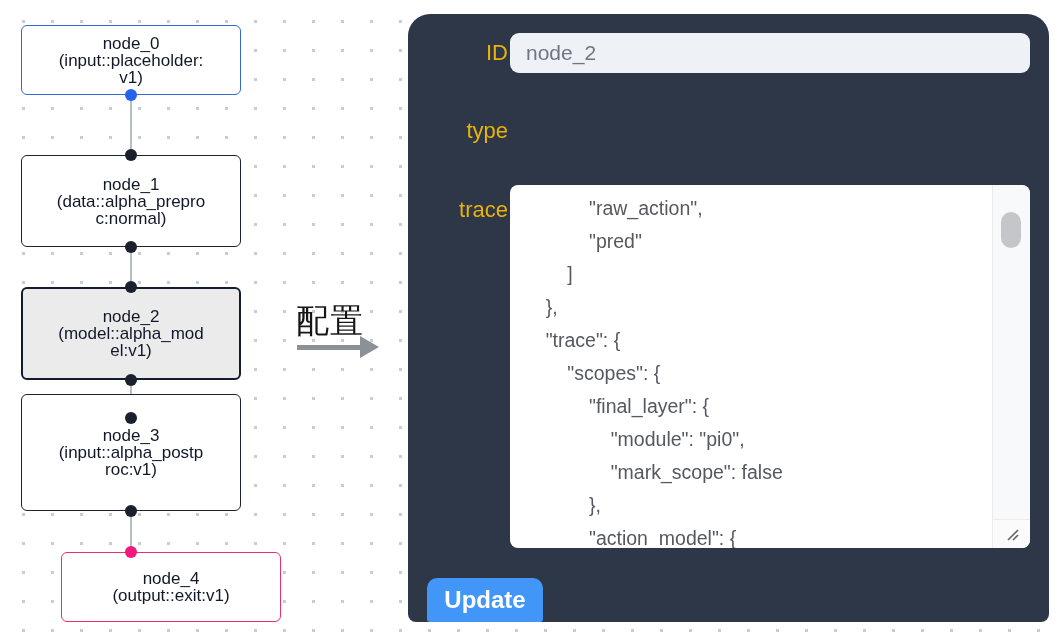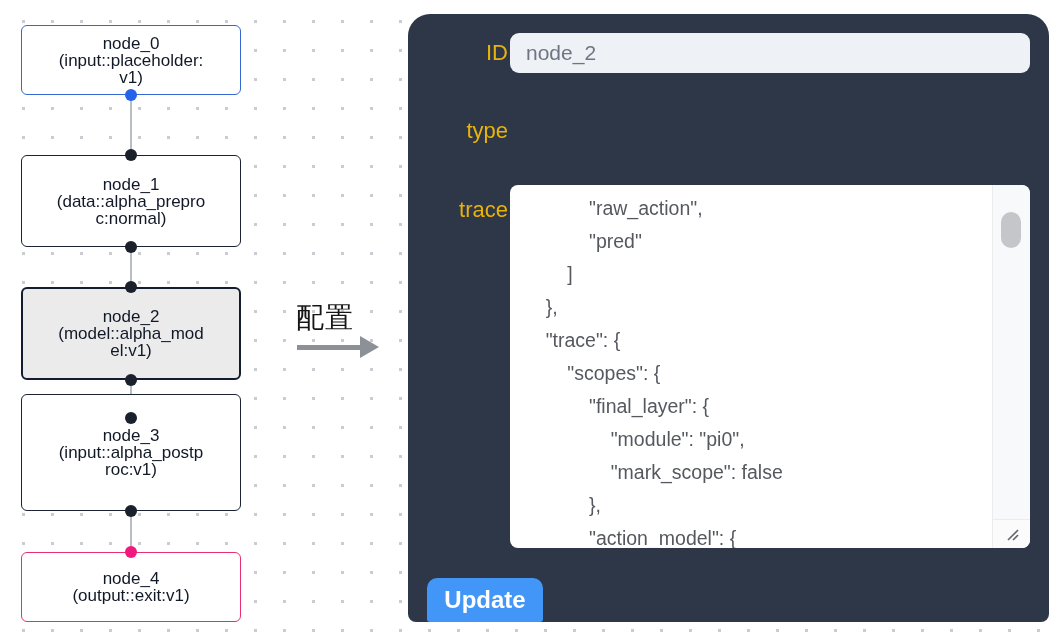--- a/index.html
+++ b/index.html
@@ -14,26 +14,26 @@
   .edge{position:absolute;left:130px;width:2px;background:#b9bdc4;}
   .node{
     position:absolute;left:21px;width:220px;box-sizing:border-box;
     background:#ffffff;border:1.6px solid #1a2234;border-radius:6px;
     display:flex;flex-direction:column;align-items:center;justify-content:center;
     font-size:17px;line-height:17px;color:#111827;font-weight:500;text-align:center;
   }
   .node .sub{max-width:150px;word-break:break-all;}
   .node.input{border-color:#3568d4;}
   .node.selected{background:#ebebeb;border-width:2px;border-color:#141c30;}
-  .node.output{border-color:#ea2e72;}
+  .node.output{border-color:#ea2e72;margin-left:40px;}
   .handle{position:absolute;left:125px;width:12px;height:12px;border-radius:50%;background:#1a202c;}
   .handle.blue{background:#2563eb;}
   .handle.pink{background:#f1197e;}
   
-  .anno-label{position:absolute;left:296px;top:299px;font-size:28px;color:#161616;
+  .anno-label{position:absolute;left:296px;top:299px;font-size:33px;color:#161616;
     font-family:Liberation Mono, monospace;letter-spacing:1px;}
   .anno-arrow{position:absolute;left:297px;top:336px;width:83px;height:22px;}
   .anno-arrow .shaft{position:absolute;left:0;top:9px;width:64px;height:5px;background:#8c9097;}
   .anno-arrow .head{position:absolute;left:63px;top:0;width:0;height:0;
     border-left:19px solid #8c9097;border-top:11px solid transparent;border-bottom:11px solid transparent;}
   
   .panel{position:absolute;left:408px;top:14px;width:641px;height:608px;
     background:#2d3748;border-radius:22px 22px 8px 8px;}
   .field-label{position:absolute;left:10px;width:90px;text-align:right;
     color:#eab308;font-size:22px;}

